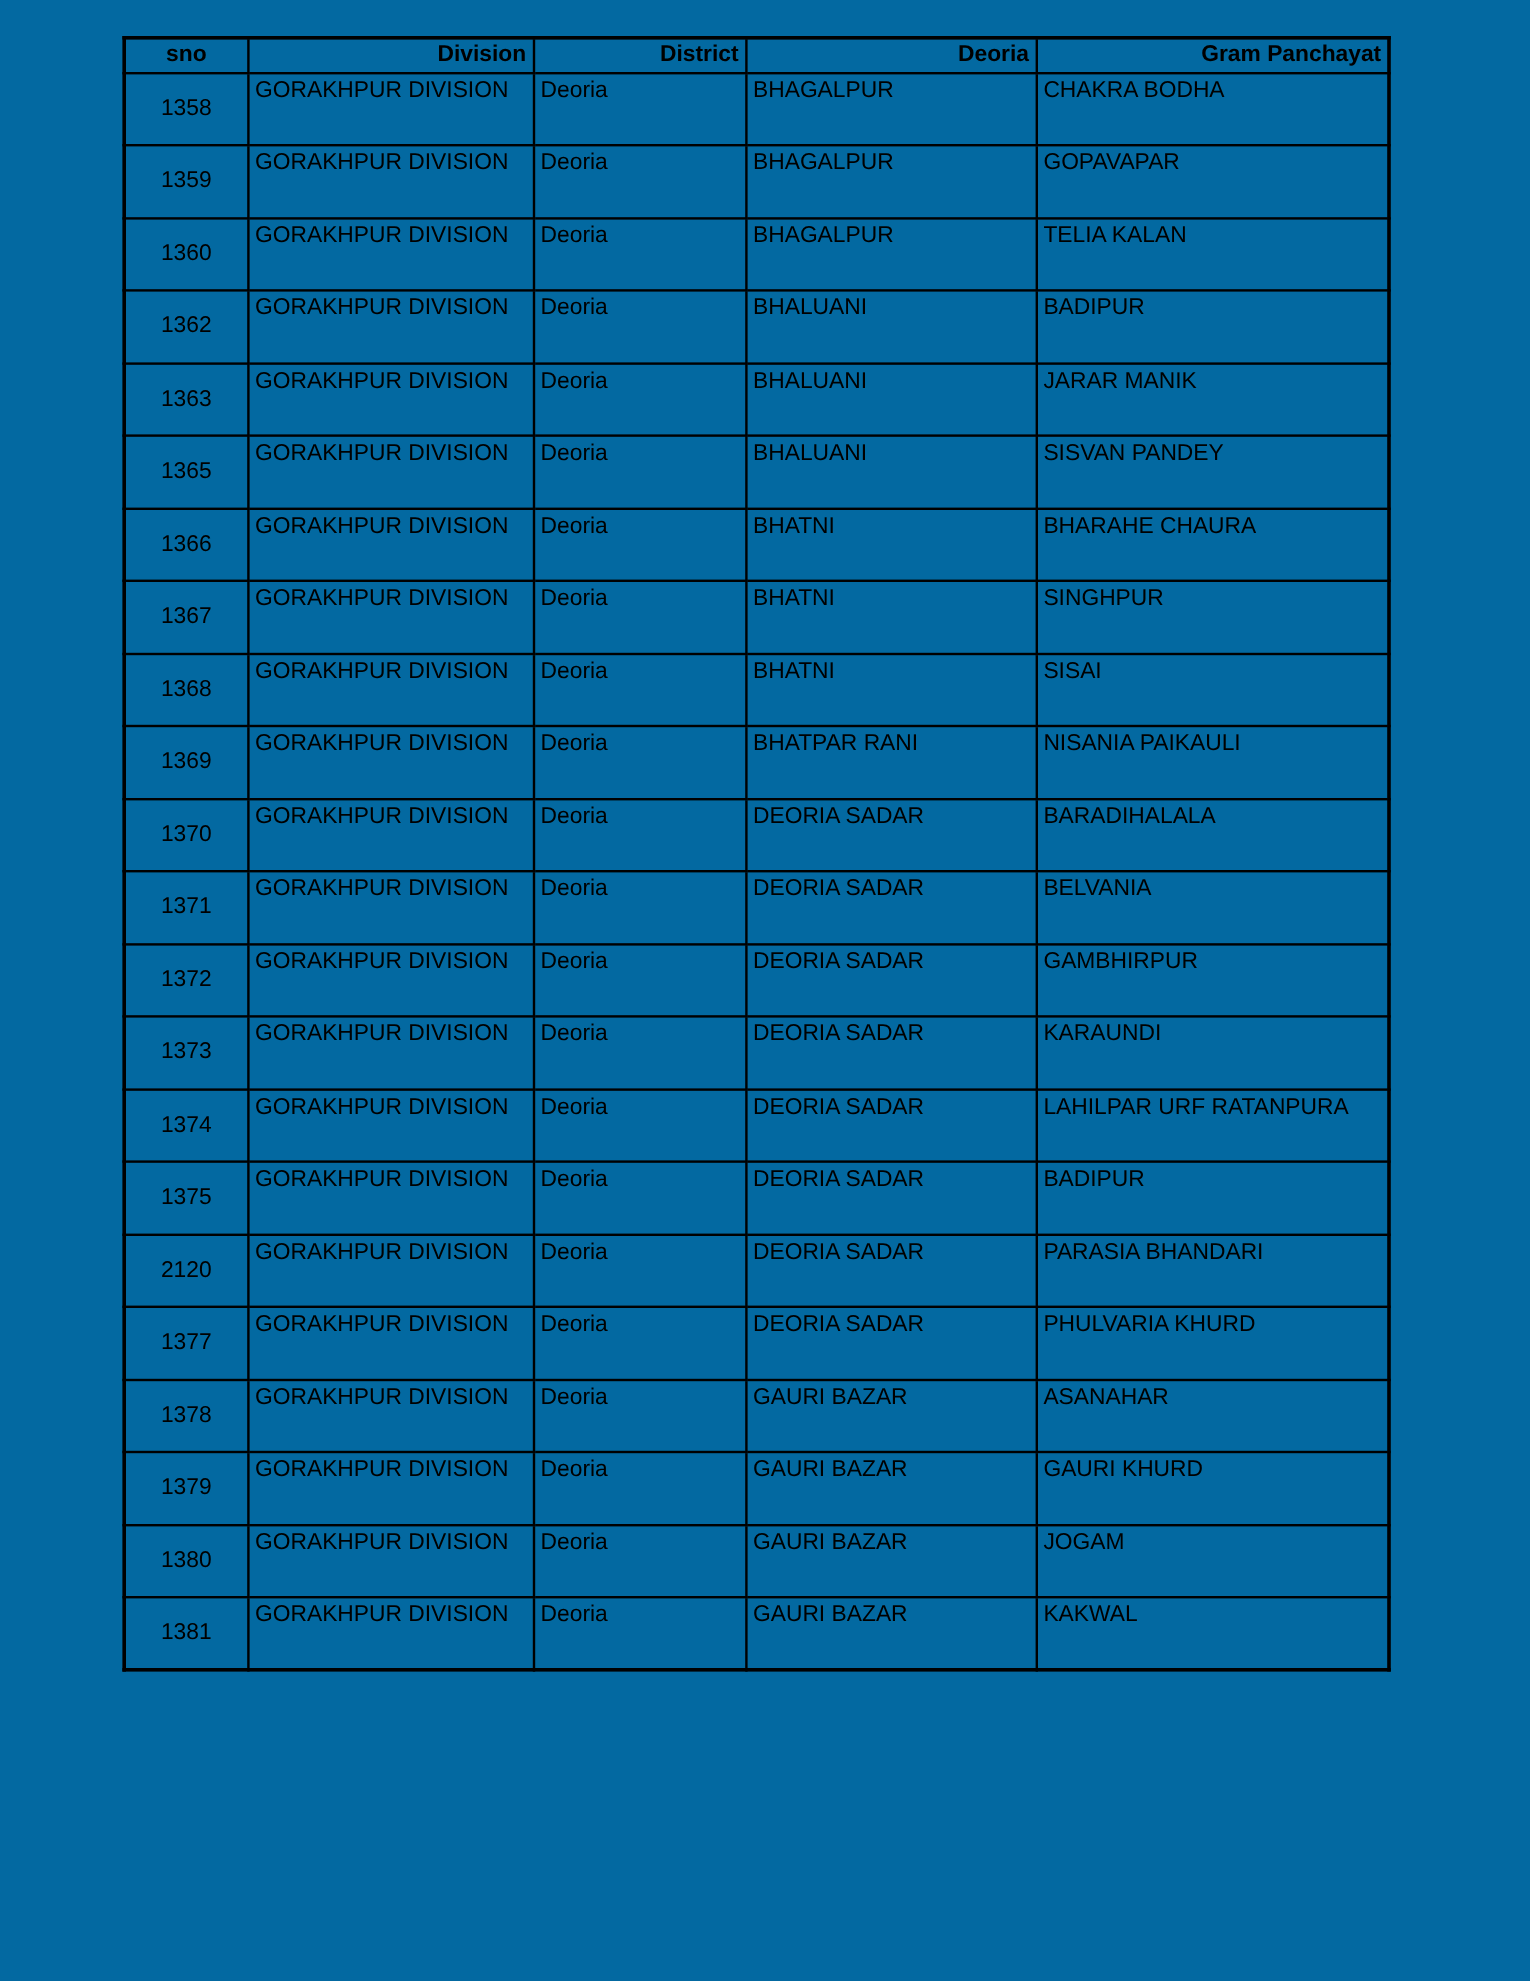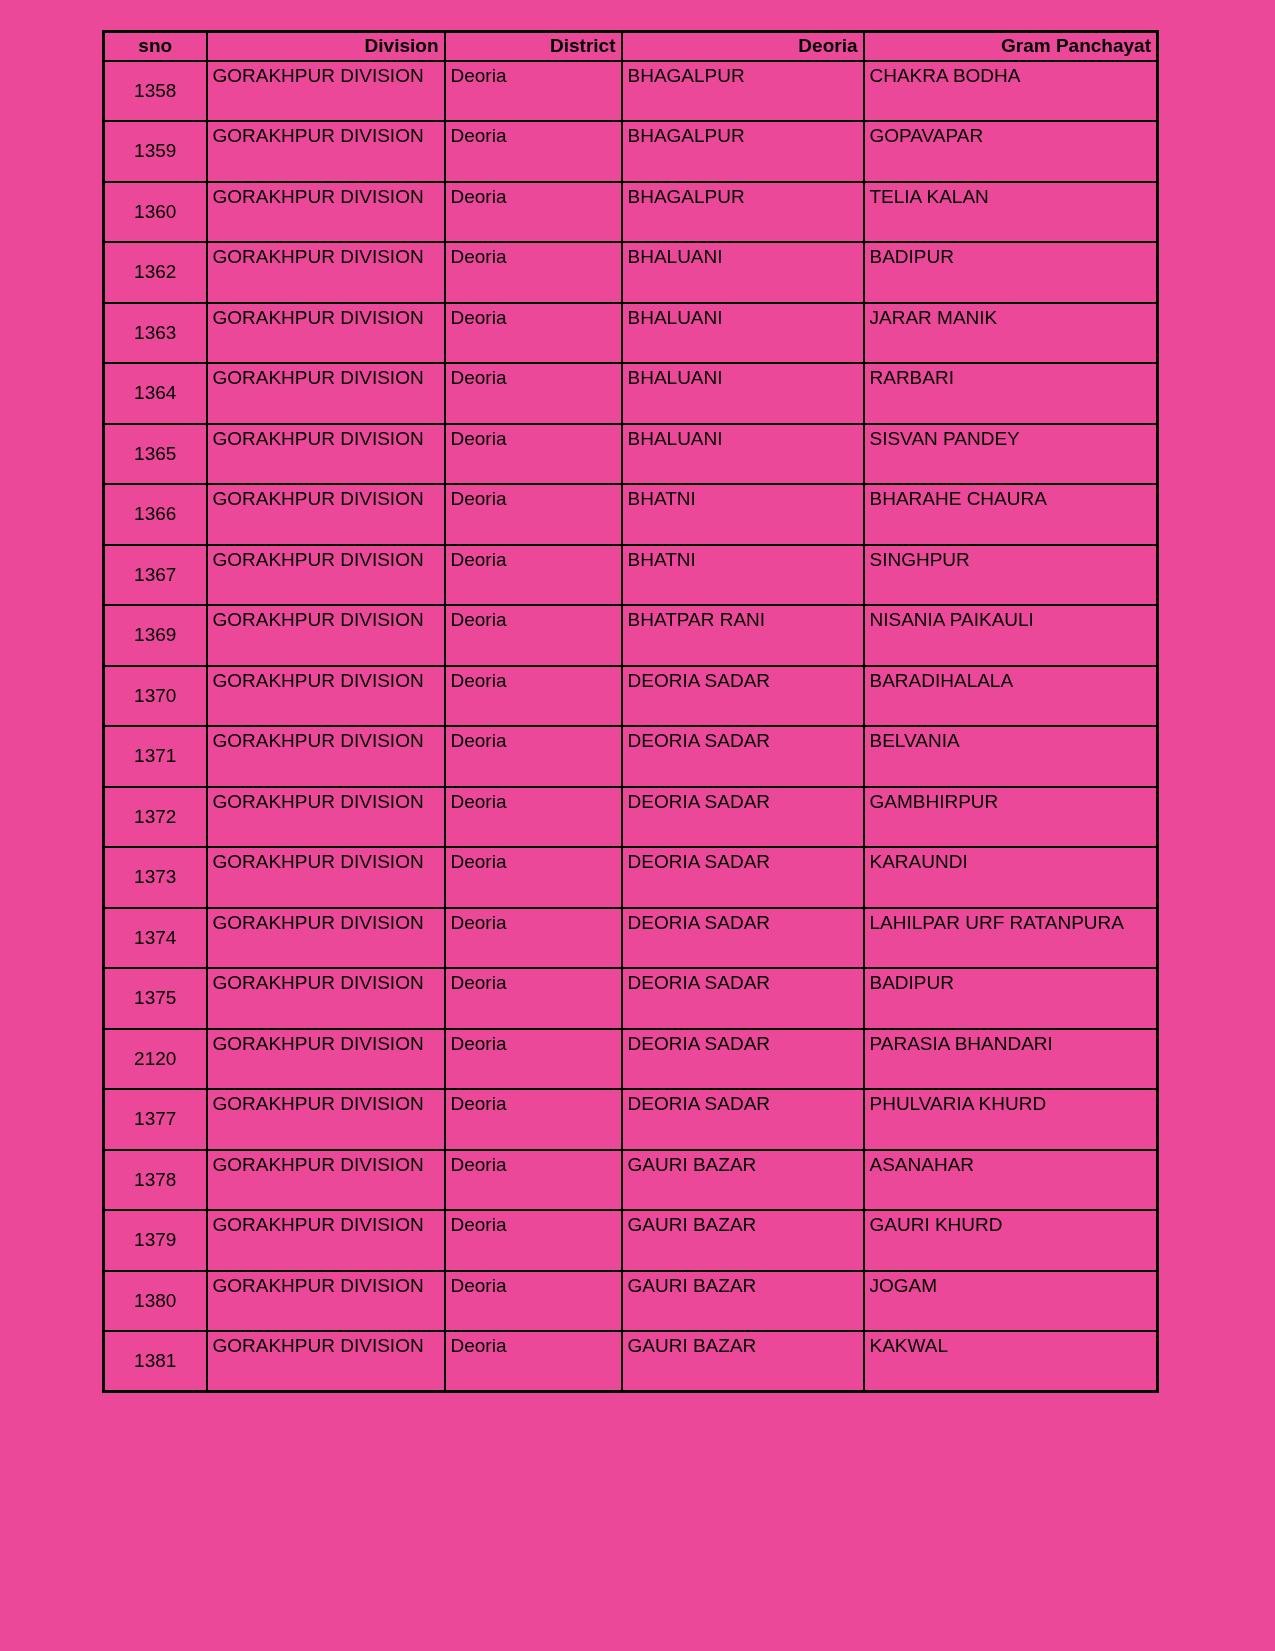--- a/index.html
+++ b/index.html
@@ -5,21 +5,21 @@
   * { box-sizing: border-box; }
   html, body {
     margin: 0;
     padding: 0;
     background: #ffffff;
   }
   .page {
     position: relative;
     width: 1275px;
     height: 1651px;
-    background: #ec4899;
+    background: #0369a1;
     font-family: "Liberation Sans", sans-serif;
   }
   table.gp-table {
     position: absolute;
     left: 102px;
     top: 30px;
     width: 1054px;
     border-collapse: collapse;
     table-layout: fixed;
     border: 3px solid #000000;
@@ -111,46 +111,46 @@
           <td>BADIPUR</td>
         </tr>
         <tr>
           <td class="sno">1363</td>
           <td>GORAKHPUR DIVISION</td>
           <td>Deoria</td>
           <td>BHALUANI</td>
           <td>JARAR MANIK</td>
         </tr>
         <tr>
-          <td class="sno">1364</td>
-          <td>GORAKHPUR DIVISION</td>
-          <td>Deoria</td>
-          <td>BHALUANI</td>
-          <td>RARBARI</td>
-        </tr>
-        <tr>
           <td class="sno">1365</td>
           <td>GORAKHPUR DIVISION</td>
           <td>Deoria</td>
           <td>BHALUANI</td>
           <td>SISVAN PANDEY</td>
         </tr>
         <tr>
           <td class="sno">1366</td>
           <td>GORAKHPUR DIVISION</td>
           <td>Deoria</td>
           <td>BHATNI</td>
           <td>BHARAHE CHAURA</td>
         </tr>
         <tr>
           <td class="sno">1367</td>
           <td>GORAKHPUR DIVISION</td>
           <td>Deoria</td>
           <td>BHATNI</td>
           <td>SINGHPUR</td>
+        </tr>
+        <tr>
+          <td class="sno">1368</td>
+          <td>GORAKHPUR DIVISION</td>
+          <td>Deoria</td>
+          <td>BHATNI</td>
+          <td>SISAI</td>
         </tr>
         <tr>
           <td class="sno">1369</td>
           <td>GORAKHPUR DIVISION</td>
           <td>Deoria</td>
           <td>BHATPAR RANI</td>
           <td>NISANIA PAIKAULI</td>
         </tr>
         <tr>
           <td class="sno">1370</td>

